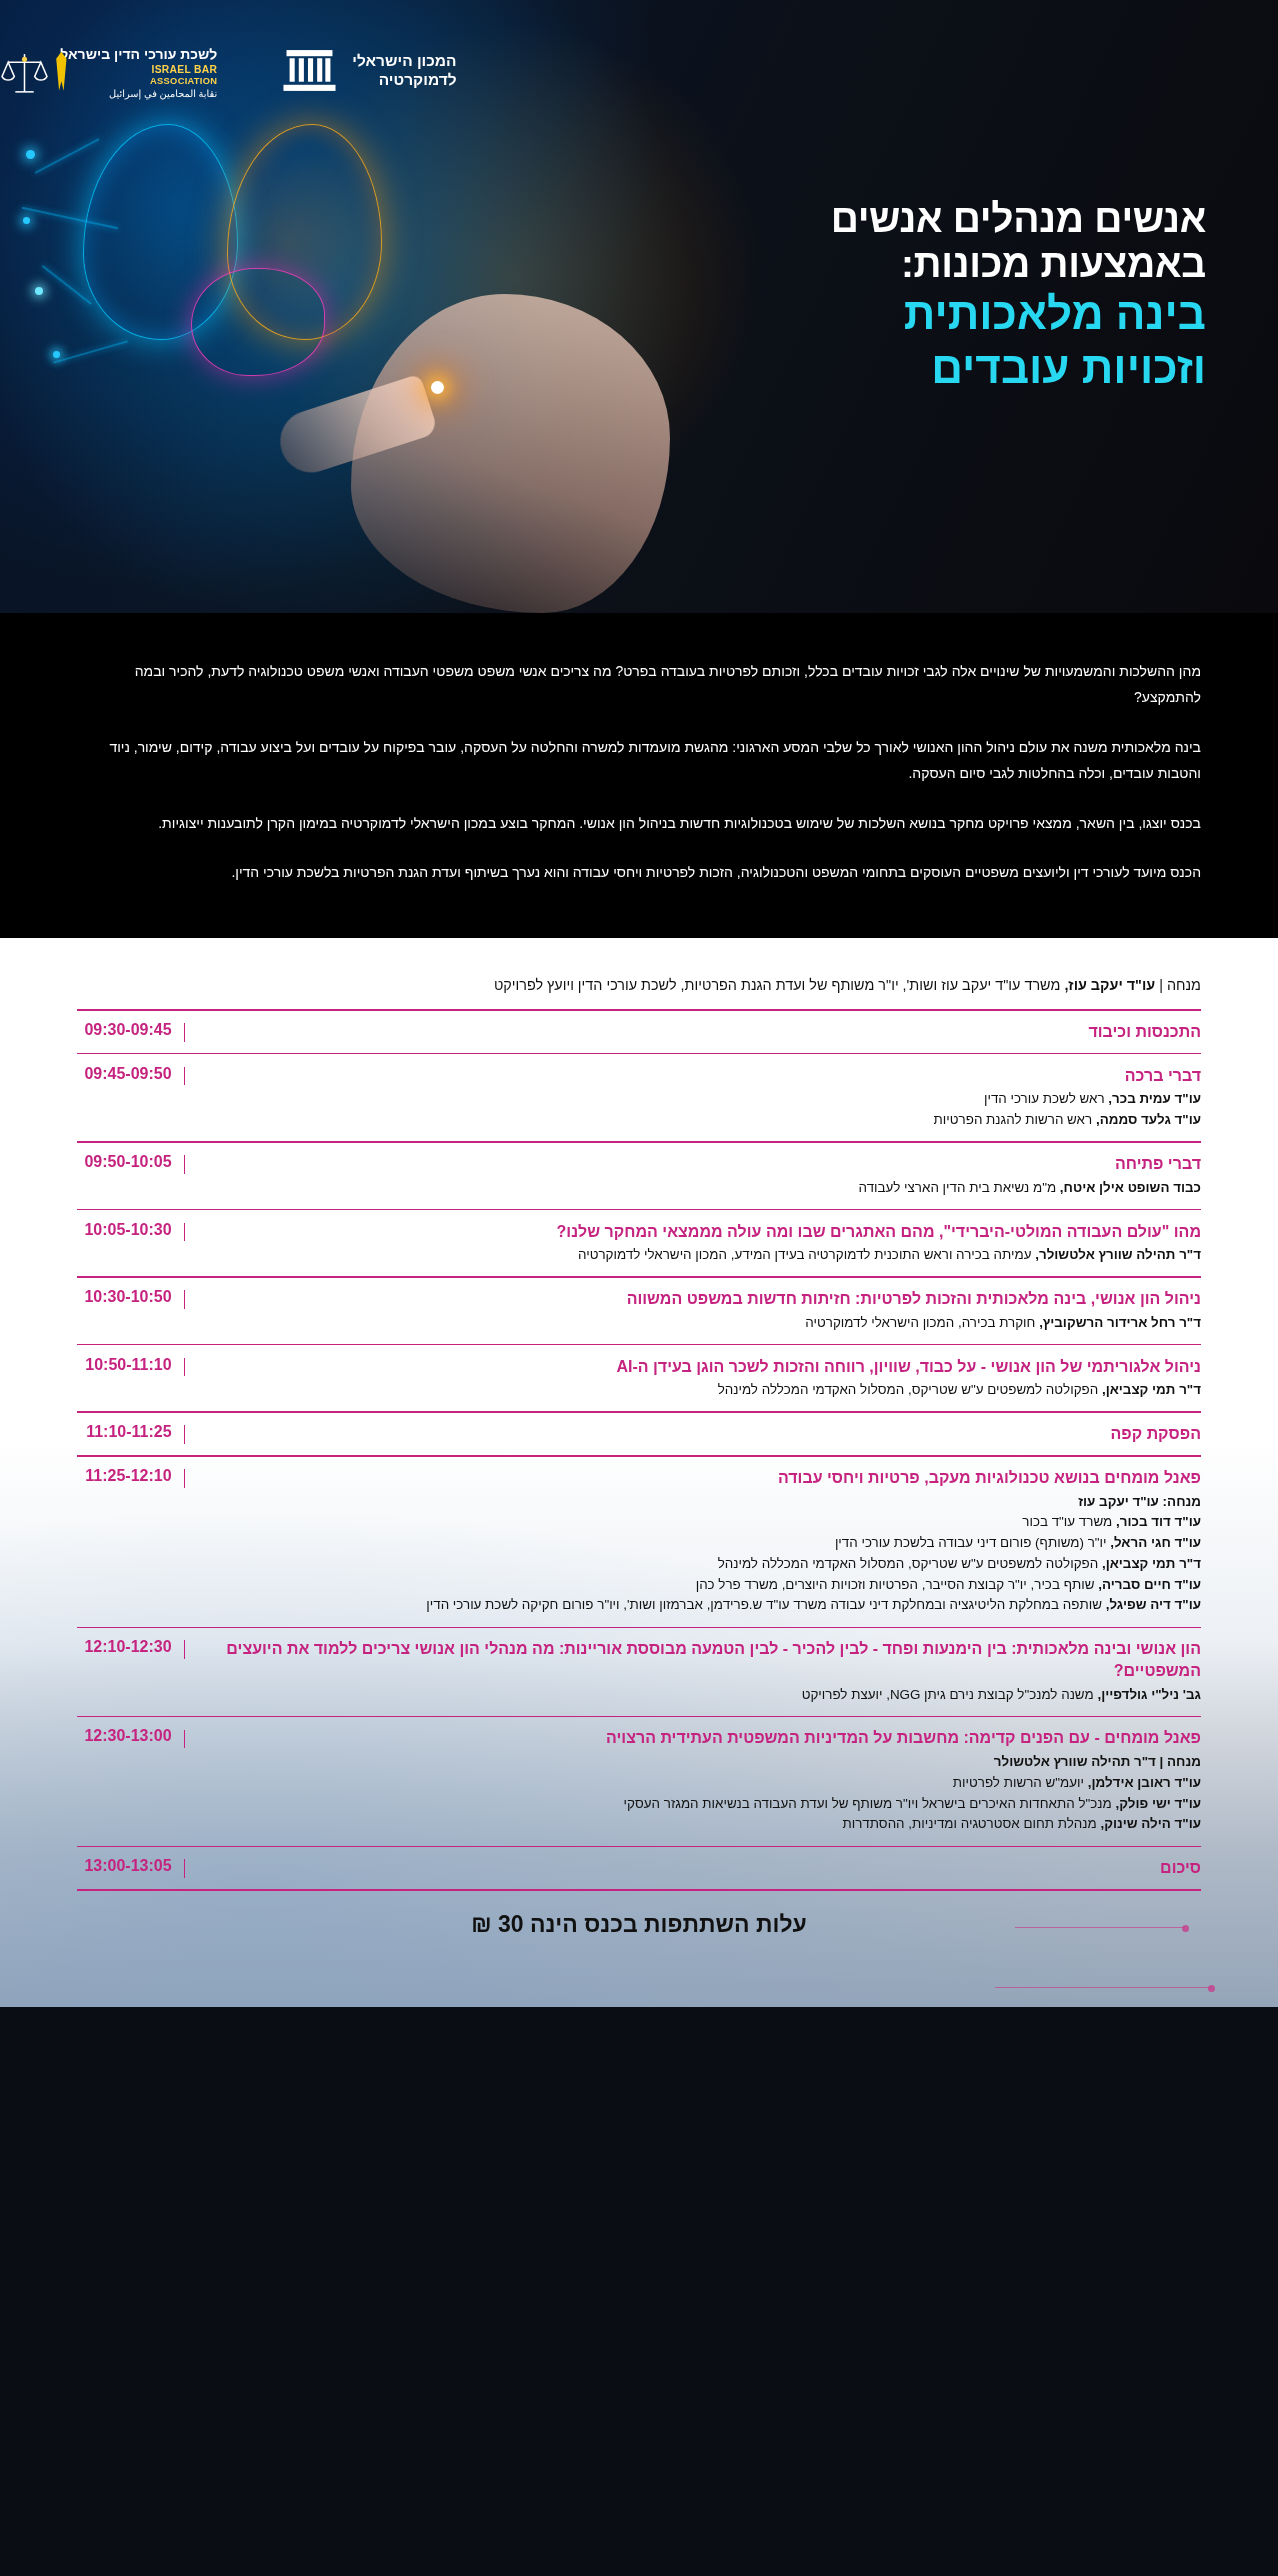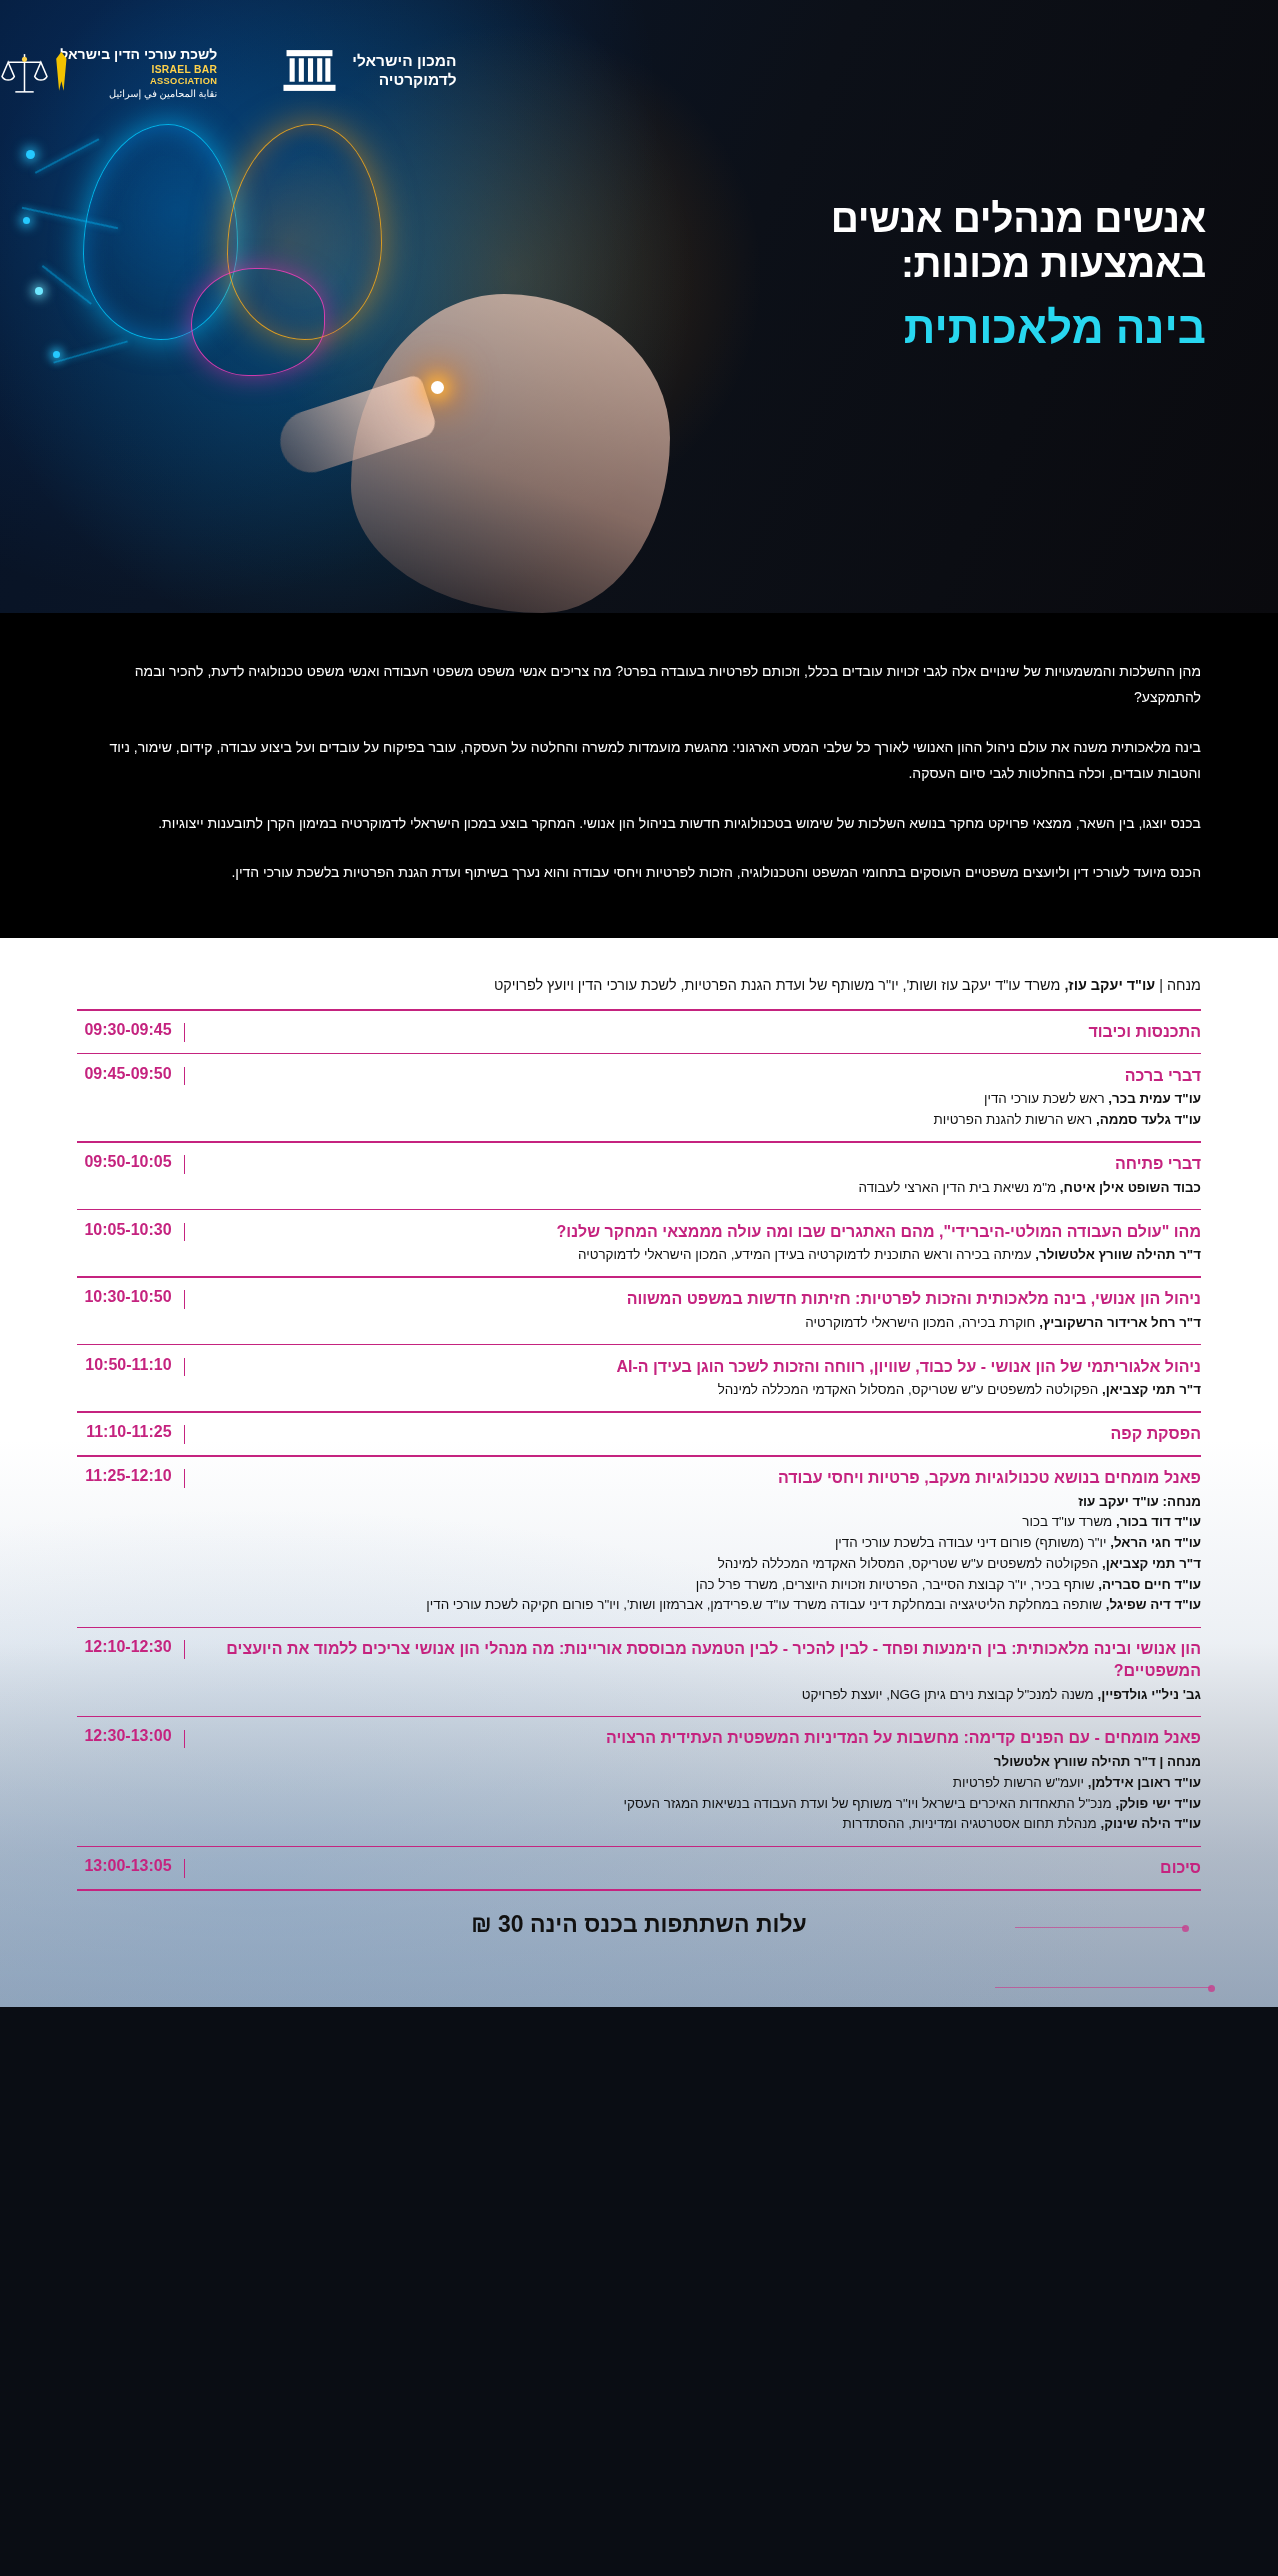--- a/index.html
+++ b/index.html
@@ -135,21 +135,21 @@
   .hero-title .l1, .hero-title .l2 {
     color: #ffffff;
     font-size: 39px;
     font-weight: 700;
     letter-spacing: -0.3px;
   }
   .hero-title .l3, .hero-title .l4 {
     color: #28d7f0;
     font-size: 44px;
     font-weight: 700;
-    margin-top: 16px;
+    margin-top: 2px;
   }
 
   
   .intro {
     background: #000;
     padding: 46px 77px 36px 77px;
     color: #ffffff;
     font-size: 14px;
     line-height: 1.85;
     text-align: right;
@@ -332,20 +332,21 @@
           <div>לדמוקרטיה</div>
         </div>
       </div>
 
     </div>
 
     <div class="hero-title">
       <div class="l1">אנשים מנהלים אנשים</div>
       <div class="l2">באמצעות מכונות:</div>
       <div class="l3">בינה מלאכותית</div>
+      <div class="l4">וזכויות עובדים</div>
     </div>
   </div>
 
   <div class="intro">
     <p>מהן ההשלכות והמשמעויות של שינויים אלה לגבי זכויות עובדים בכלל, וזכותם לפרטיות בעובדה בפרט? מה צריכים אנשי משפט משפטי העבודה ואנשי משפט טכנולוגיה לדעת, להכיר ובמה להתמקצע?</p>
     <p>בינה מלאכותית משנה את עולם ניהול ההון האנושי לאורך כל שלבי המסע הארגוני: מהגשת מועמדות למשרה והחלטה על העסקה, עובר בפיקוח על עובדים ועל ביצוע עבודה, קידום, שימור, ניוד והטבות עובדים, וכלה בהחלטות לגבי סיום העסקה.</p>
     <p>בכנס יוצגו, בין השאר, ממצאי פרויקט מחקר בנושא השלכות של שימוש בטכנולוגיות חדשות בניהול הון אנושי. המחקר בוצע במכון הישראלי לדמוקרטיה במימון הקרן לתובענות ייצוגיות.</p>
     <p>הכנס מיועד לעורכי דין וליועצים משפטיים העוסקים בתחומי המשפט והטכנולוגיה, הזכות לפרטיות ויחסי עבודה והוא נערך בשיתוף ועדת הגנת הפרטיות בלשכת עורכי הדין.</p>
   </div>
 

